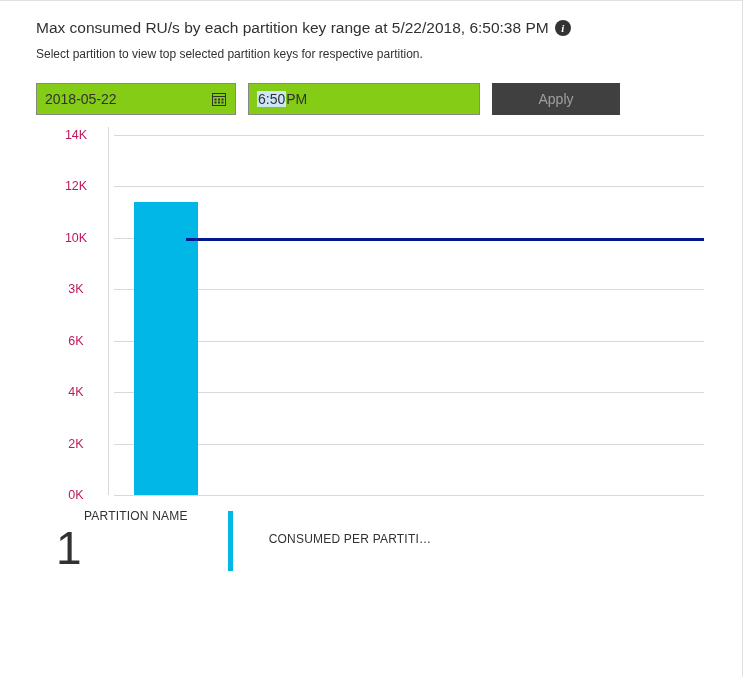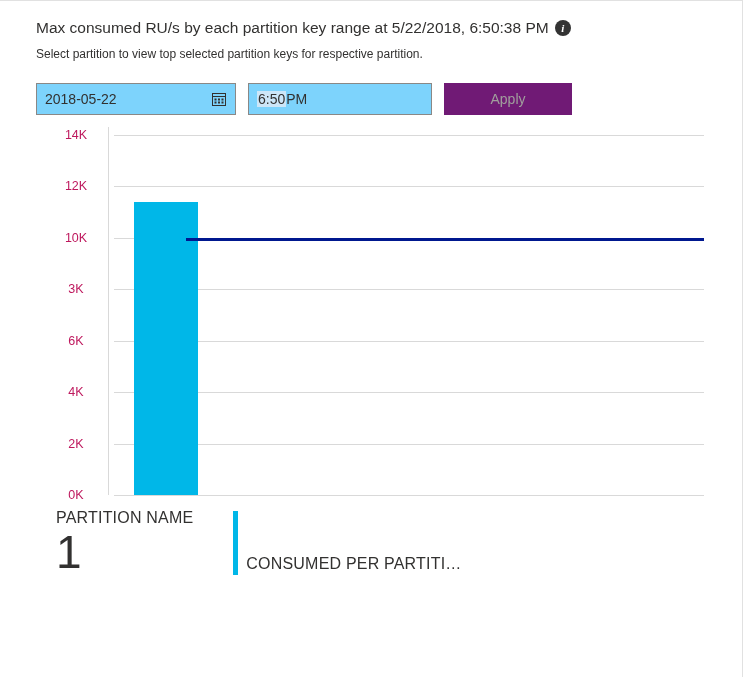--- a/index.html
+++ b/index.html
@@ -46,35 +46,35 @@
     color: #323130;
     margin-bottom: 22px;
   }
   .controls {
     display: flex;
     gap: 12px;
     margin-bottom: 20px;
   }
   .field {
     border: 1px solid #8a8886;
-    background: #7dd3fc;
+    background: #84cc16;
     height: 32px;
     display: flex;
     align-items: center;
     padding: 0 8px;
     font-size: 14px;
     color: #323130;
   }
   .date-field { width: 200px; justify-content: space-between; }
-  .time-field { width: 184px; text-align: right; }
+  .time-field { width: 232px; text-align: right; }
   .time-field .hl { background: #cde6f7; padding: 0 1px; }
   .apply-btn {
     width: 128px;
     height: 32px;
-    background: #701a75;
+    background: #404040;
     color: #a19f9d;
     border: none;
     font-size: 14px;
     cursor: default;
   }
   .cal-icon svg { display:block; }
 
   
   .chart-wrap {
     position: relative;
@@ -125,40 +125,41 @@
 
   
   .stats {
     display: flex;
     margin-top: 14px;
     margin-left: 20px;
     gap: 40px;
   }
   .stat-block { }
   .stat-label {
-    font-size: 16px;
+    font-size: 12px;
     color: #323130;
     letter-spacing: 0.2px;
     margin-bottom: 2px;
+    margin-left: 28px;
   }
   .stat-value {
     font-size: 46px;
     font-weight: 300;
     color: #323130;
     line-height: 1;
   }
   .stat-unit {
     font-size: 20px;
     font-weight: 300;
     color: #323130;
     margin-left: 4px;
   }
   .stat-consumed {
     display: flex;
-    align-items: flex-end;
+    align-items: center;
   }
   .stat-bar-accent {
     width: 5px;
     align-self: stretch;
     background: #00b7e8;
     margin-right: 8px;
     margin-top: 2px;
   }
 </style>
 </head>

